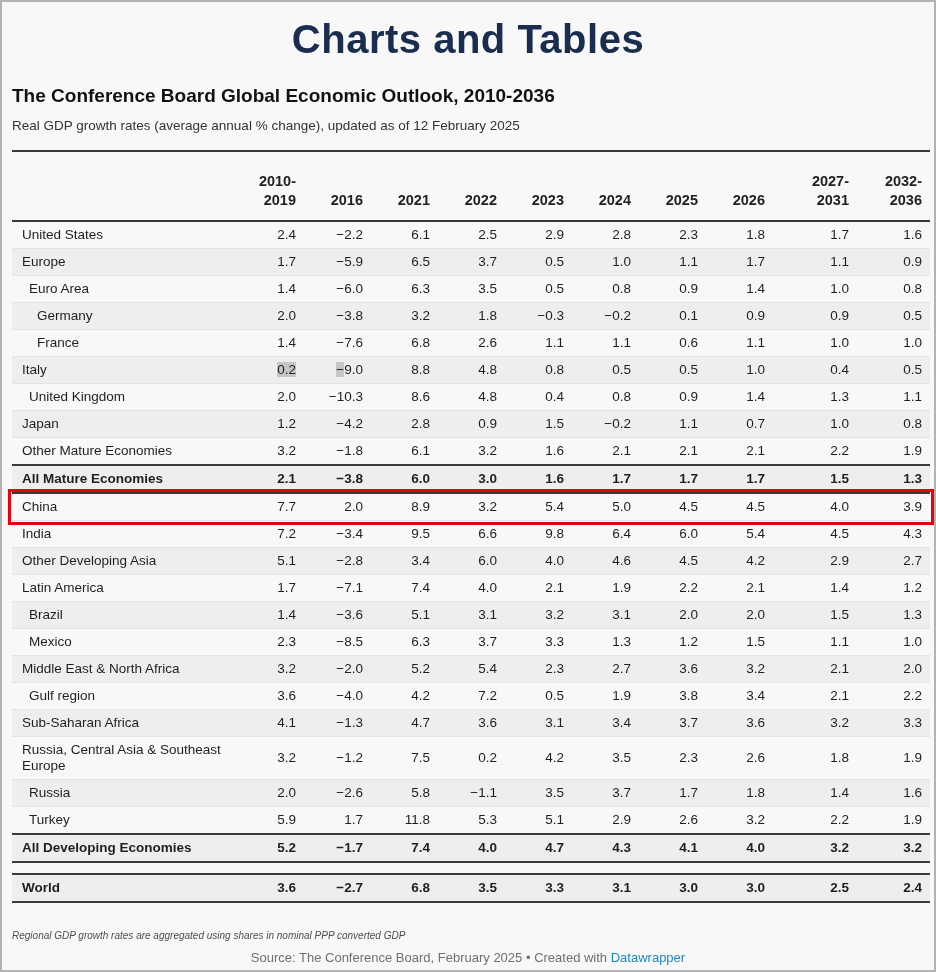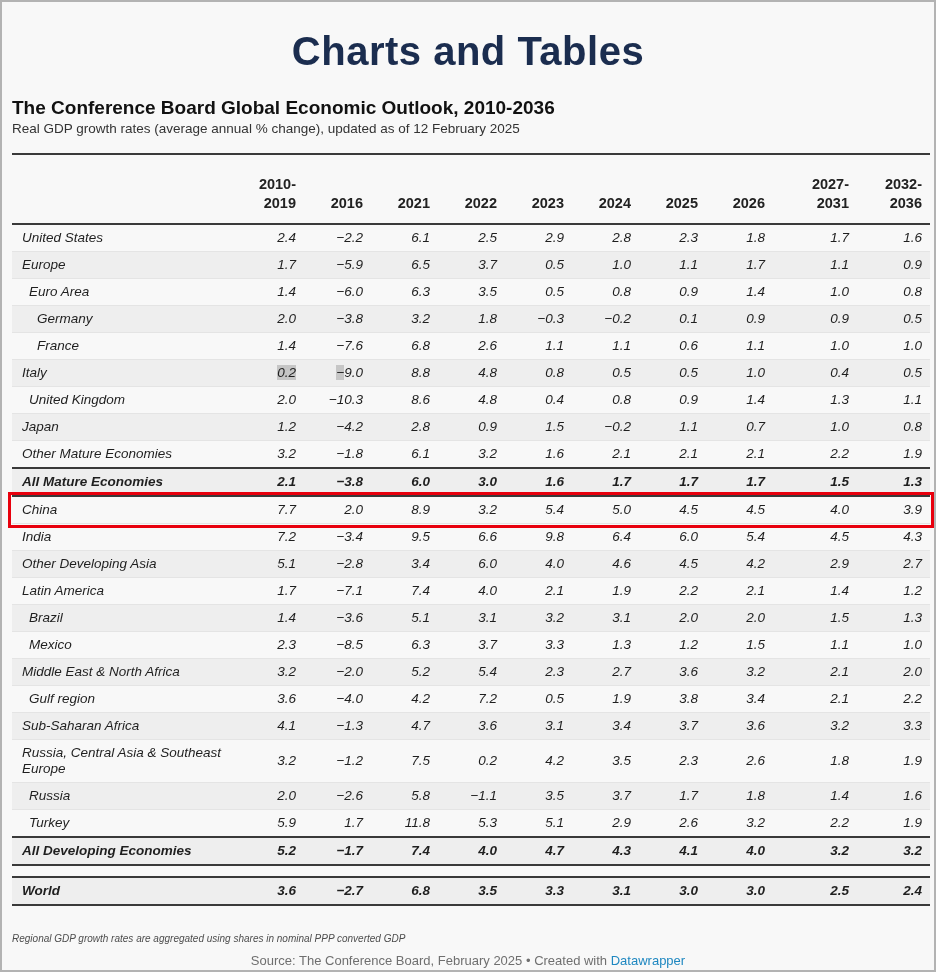--- a/index.html
+++ b/index.html
@@ -10,46 +10,46 @@
   }
   *{margin:0;padding:0;box-sizing:border-box;}
   html,body{width:936px;}
   body{
     height:972px;overflow:hidden;background:#f8f8f8;
     border:2px solid #b3b3b3;
     font-family:"Liberation Sans","DejaVu Sans",sans-serif;
     color:var(--text);
   }
   .page-title{
-    text-align:center;margin-top:24px;
+    text-align:center;margin-top:12px;
     font-size:40px;font-weight:bold;letter-spacing:.5px;
     color:var(--navy);line-height:50px;
   }
   .content{padding:0 10px;}
   .chart-title{
     margin-top:20px;font-size:19px;font-weight:bold;color:#111;line-height:24px;
   }
-  .chart-desc{font-size:13.5px;color:#333;line-height:18px;}
+  .chart-desc{margin-top:9px;font-size:13.5px;color:#333;line-height:18px;}
   table{
     width:916px;margin-top:15px;border-collapse:collapse;table-layout:fixed;
     font-size:13.5px;
   }
   col.c-label{width:214px;}
   col.c-first{width:78px;}
   col.c-year{width:67px;}
   col.c-wide{width:84px;}
   col.c-last{width:73px;}
   thead tr{border-top:2px solid var(--dark-rule);border-bottom:2px solid var(--dark-rule);}
   th{
     font-size:14.5px;font-weight:bold;color:#222;
     text-align:right;vertical-align:bottom;
     padding:20px 8px 10px 2px;line-height:19px;
   }
   th.label-col{text-align:left;}
-  tbody tr{border-top:1px solid var(--light-rule);font-style:italic;}
+  tbody tr{border-top:1px solid var(--light-rule);}
   tbody tr:first-child{border-top:none;}
   td{padding:5px 8px 5px 2px;line-height:16px;text-align:right;vertical-align:middle;}
   td.label{text-align:left;padding-left:10px;padding-right:4px;}
   td.label.ind1{padding-left:17px;}
   td.label.ind2{padding-left:25px;}
   tr.zebra{background:var(--zebra);}
   tr.total{border-top:2px solid var(--dark-rule);border-bottom:2px solid var(--dark-rule);}
   tr.total td{font-weight:bold;}
   tr.hl{outline:3px solid var(--red);outline-offset:1px;}
   tr.spacer{border:none;height:12px;background:transparent;}

